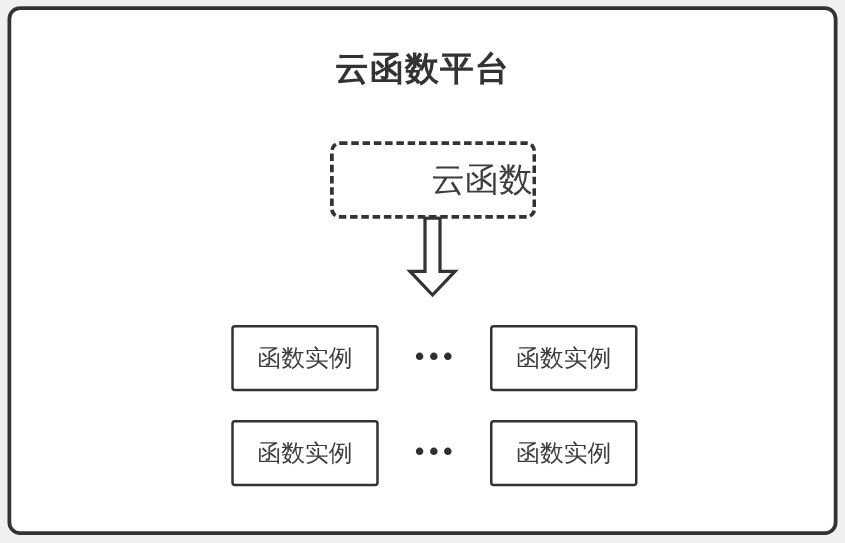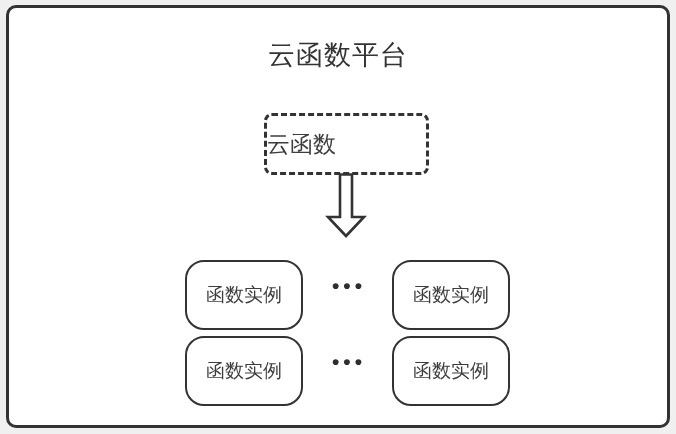--- a/index.html
+++ b/index.html
@@ -29,53 +29,53 @@
     border: 3px solid var(--frame-border);
     border-radius: 10px;
     background: var(--canvas);
   }
   .title {
     position: absolute;
     left: 0; right: 0;
     top: 29px;
     text-align: center;
     font-size: 27px;
-    font-weight: normal;
+    font-weight: bold;
     letter-spacing: 1px;
     color: var(--title-color);
   }
   .cloud-node {
     position: absolute;
     left: 255px; top: 105px;
     width: 165px; height: 62px;
     border: 3px dashed var(--node-border);
     border-radius: 8px;
     background: var(--canvas);
     display: flex;
     align-items: center;
-    justify-content: flex-start;
-    font-size: 23px;
+    justify-content: flex-end;
+    font-size: 27px;
     color: var(--text);
   }
   .arrow {
     position: absolute;
     left: 316px; top: 165px;
     width: 42px; height: 66px;
   }
   .arrow path {
     fill: var(--canvas);
     stroke: var(--node-border);
     stroke-width: 2.6;
     stroke-linejoin: miter;
   }
   .inst {
     position: absolute;
-    width: 118px; height: 70px;
+    width: 118px; height: 53px;
     border: 2.5px solid var(--node-border);
-    border-radius: 19px;
+    border-radius: 3px;
     background: var(--canvas);
     display: flex;
     align-items: center;
     justify-content: center;
     font-size: 19px;
     color: var(--text);
   }
   .inst.r0c0 { left: 176px; top: 252px; }
   .inst.r0c1 { left: 383px; top: 252px; }
   .inst.r1c0 { left: 176px; top: 328px; }

